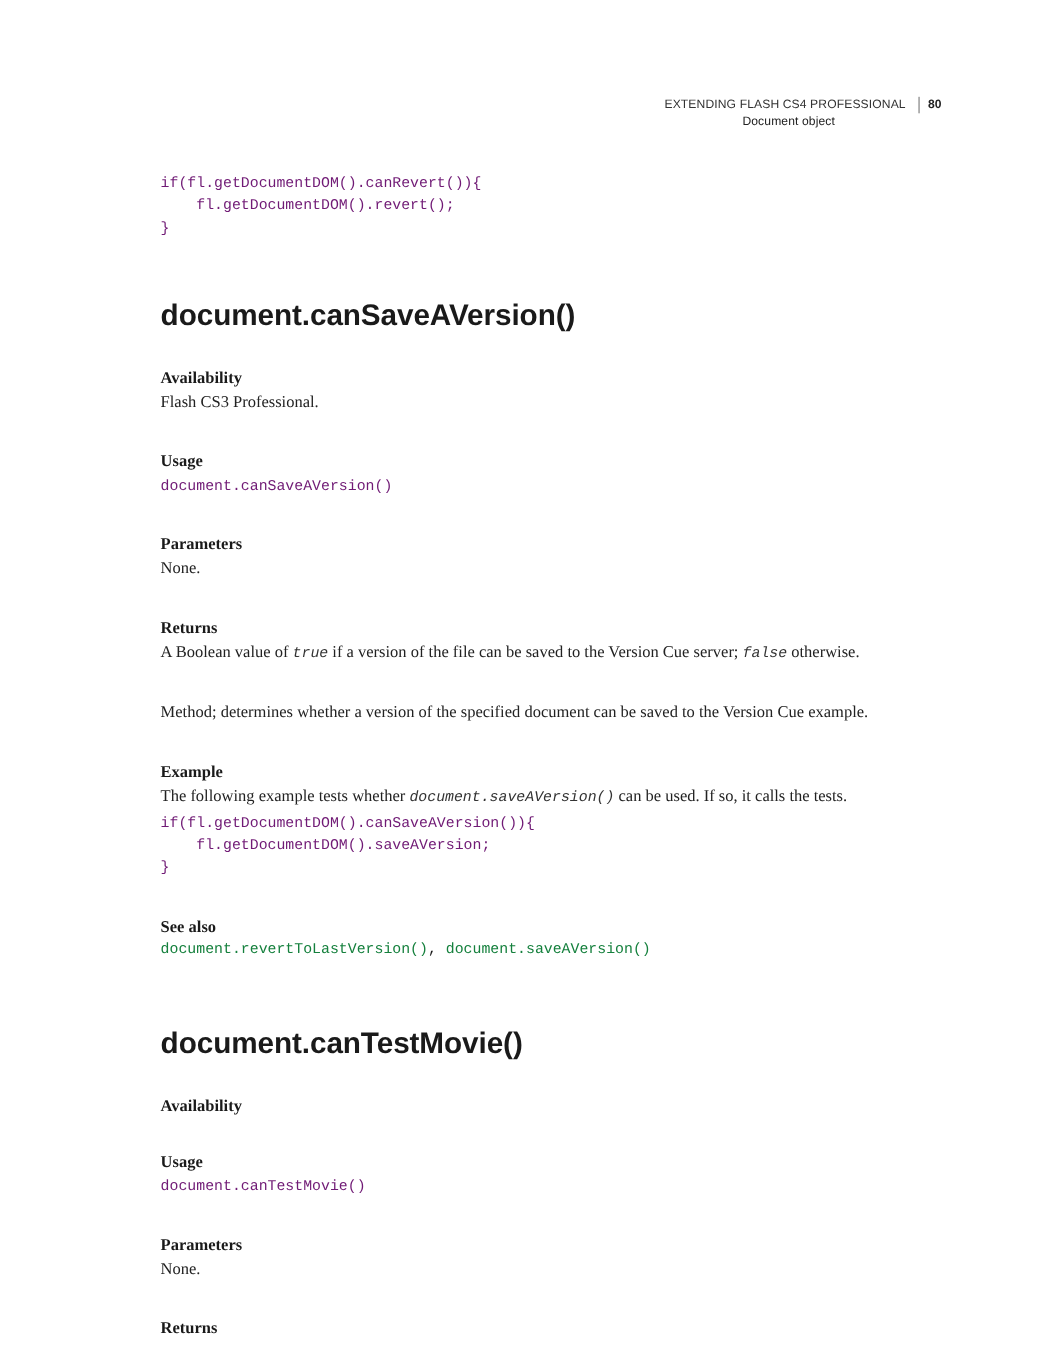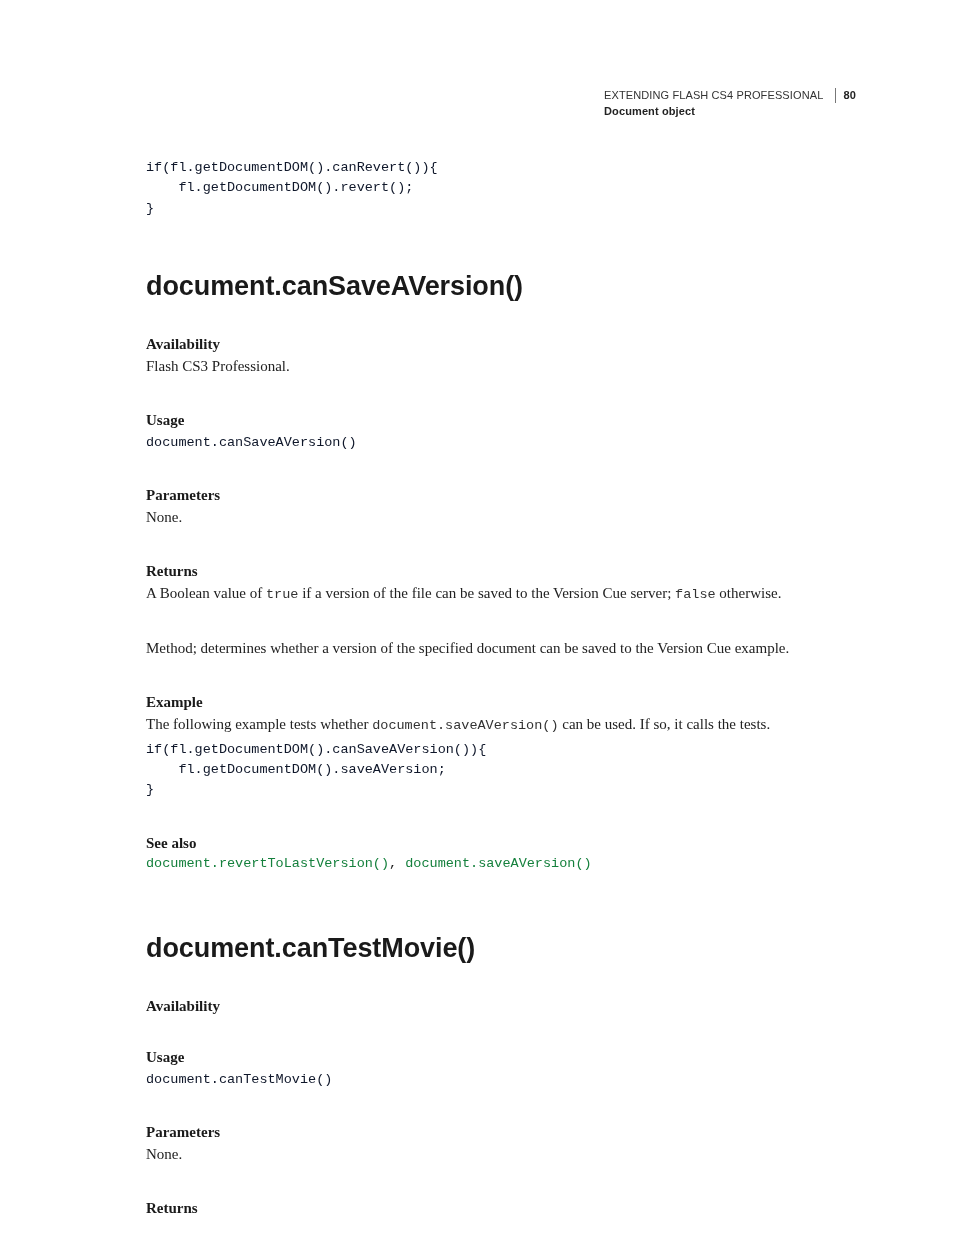--- a/index.html
+++ b/index.html
@@ -15,61 +15,62 @@
     width: 954px;
     min-height: 1235px;
     box-sizing: border-box;
     padding: 88px 98px 60px 146px;
     position: relative;
   }
   .running-header {
     position: absolute;
     top: 88px;
     right: 98px;
-    text-align: left;
+    text-align: center;
     font-family: "Myriad Pro", "Segoe UI", Arial, sans-serif;
     font-size: 11px;
     line-height: 1.35;
     letter-spacing: 0.01em;
   }
   .running-header .line1 {
     display: inline-block;
     font-weight: 400;
     color: #333;
   }
   .running-header .pagenum {
     display: inline-block;
     font-weight: 700;
     border-left: 1px solid #777;
     padding-left: 8px;
     margin-left: 8px;
     color: #222;
   }
   .running-header .line2 {
     display: block;
-    font-weight: 700;
+    font-weight: 400;
     color: #222;
     margin-top: 1px;
     padding-right: 26px;
   }
   .content {
     padding-top: 70px;
   }
   pre.code {
     font-family: "Courier New", Courier, monospace;
     font-size: 13.5px;
     line-height: 1.5;
-    color: #0f172a;
+    color: #701a75;
     margin: 0;
     white-space: pre;
   }
   code.inline {
     font-family: "Courier New", Courier, monospace;
     font-size: 13.5px;
     color: #333;
+    font-style: italic;
   }
   h1.section {
     font-family: "Myriad Pro", "Segoe UI", Arial, sans-serif;
     font-weight: 700;
     font-size: 27px;
     color: #1a1a1a;
     margin: 52px 0 28px 0;
     letter-spacing: -0.003em;
   }
   .sub {

